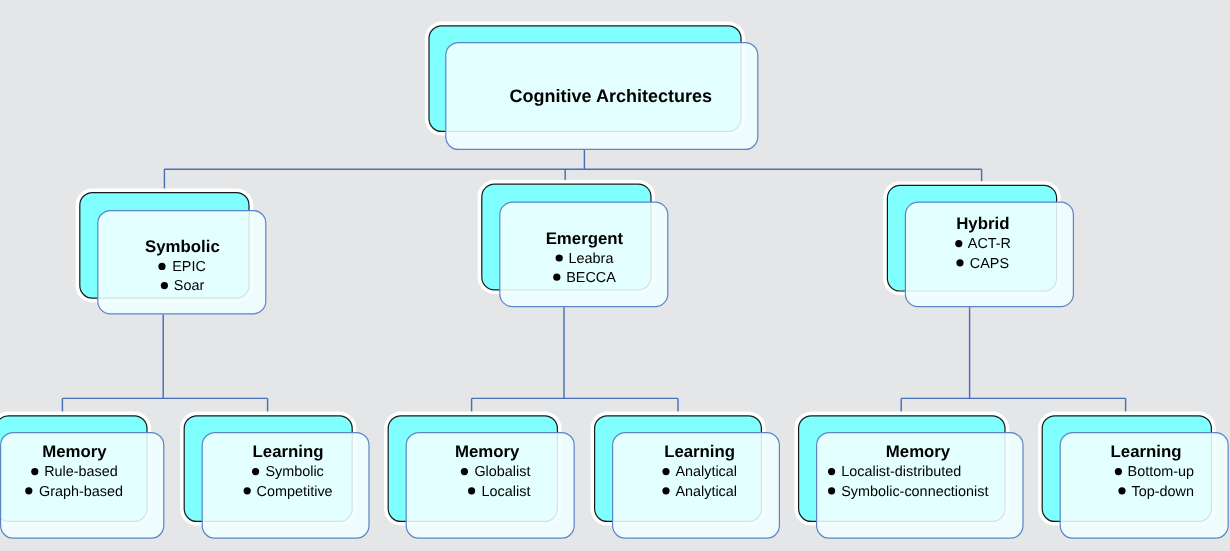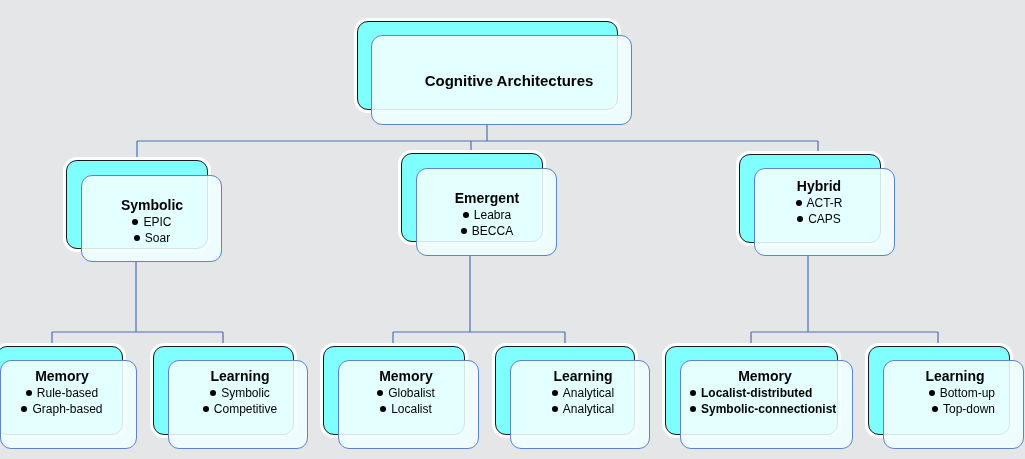--- a/index.html
+++ b/index.html
@@ -124,21 +124,21 @@
       <li><span class="bullet"></span><span>Competitive</span></li>
     </ul>
   </div>
 </div>
 
 <div class="node">
   <div class="shadow-box" style="left:323px;top:346px;width:140px;height:87px;"></div>
   <div class="front-box" style="left:338px;top:360px;width:141px;height:89px;"></div>
   <div class="content" style="left:370px;top:368px;width:72px;">
     <div class="title">Memory</div>
-    <ul class="items" style="text-align:center;">
+    <ul class="items" style="text-align:right;">
       <li><span class="bullet"></span><span>Globalist</span></li>
       <li><span class="bullet"></span><span>Localist</span></li>
     </ul>
   </div>
 </div>
 
 <div class="node">
   <div class="shadow-box" style="left:495px;top:346px;width:138px;height:87px;"></div>
   <div class="front-box" style="left:510px;top:360px;width:140px;height:89px;"></div>
   <div class="content" style="left:538px;top:368px;width:90px;">
@@ -148,21 +148,21 @@
       <li><span class="bullet"></span><span>Analytical</span></li>
     </ul>
   </div>
 </div>
 
 <div class="node">
   <div class="shadow-box" style="left:665px;top:346px;width:171px;height:87px;"></div>
   <div class="front-box" style="left:680px;top:360px;width:173px;height:89px;"></div>
   <div class="content" style="left:690px;top:368px;width:150px;">
     <div class="title">Memory</div>
-    <ul class="items" style="text-align:left;font-weight:bold;">
+    <ul class="items" style="text-align:left;">
       <li><span class="bullet"></span><span>Localist-distributed</span></li>
       <li><span class="bullet"></span><span>Symbolic-connectionist</span></li>
     </ul>
   </div>
 </div>
 
 <div class="node">
   <div class="shadow-box" style="left:868px;top:346px;width:140px;height:87px;"></div>
   <div class="front-box" style="left:883px;top:360px;width:141px;height:89px;"></div>
   <div class="content" style="left:915px;top:368px;width:80px;">

